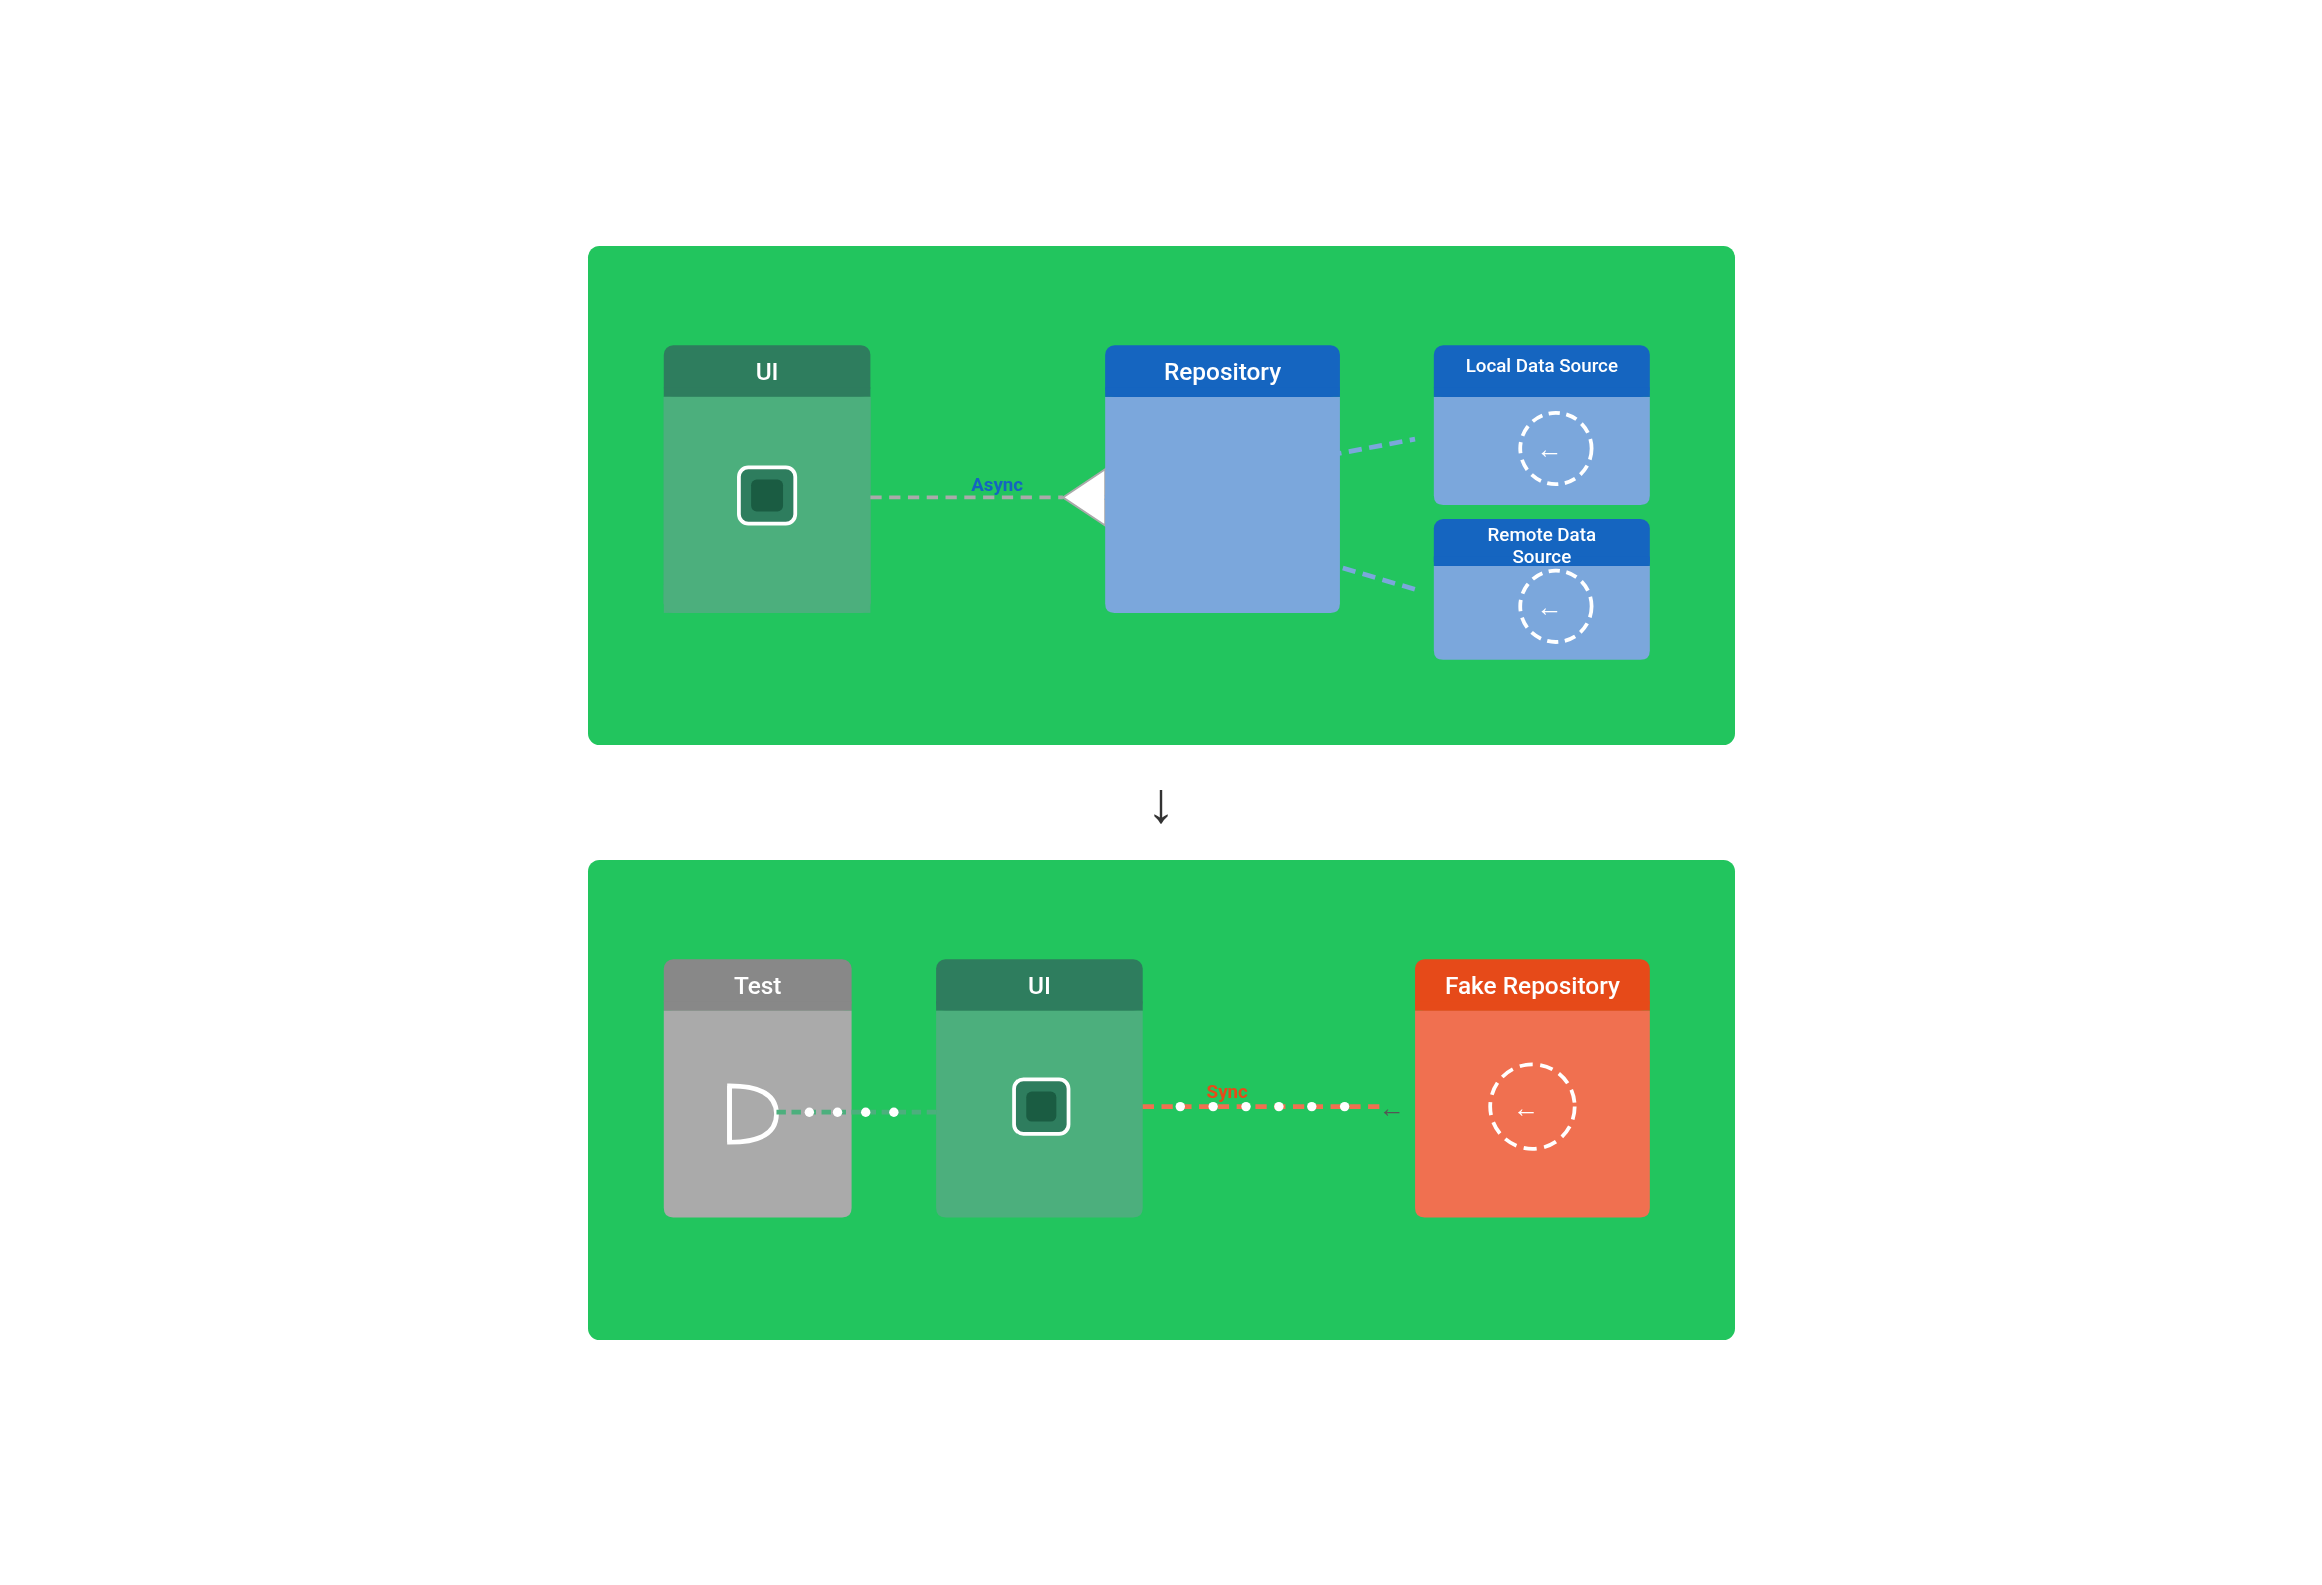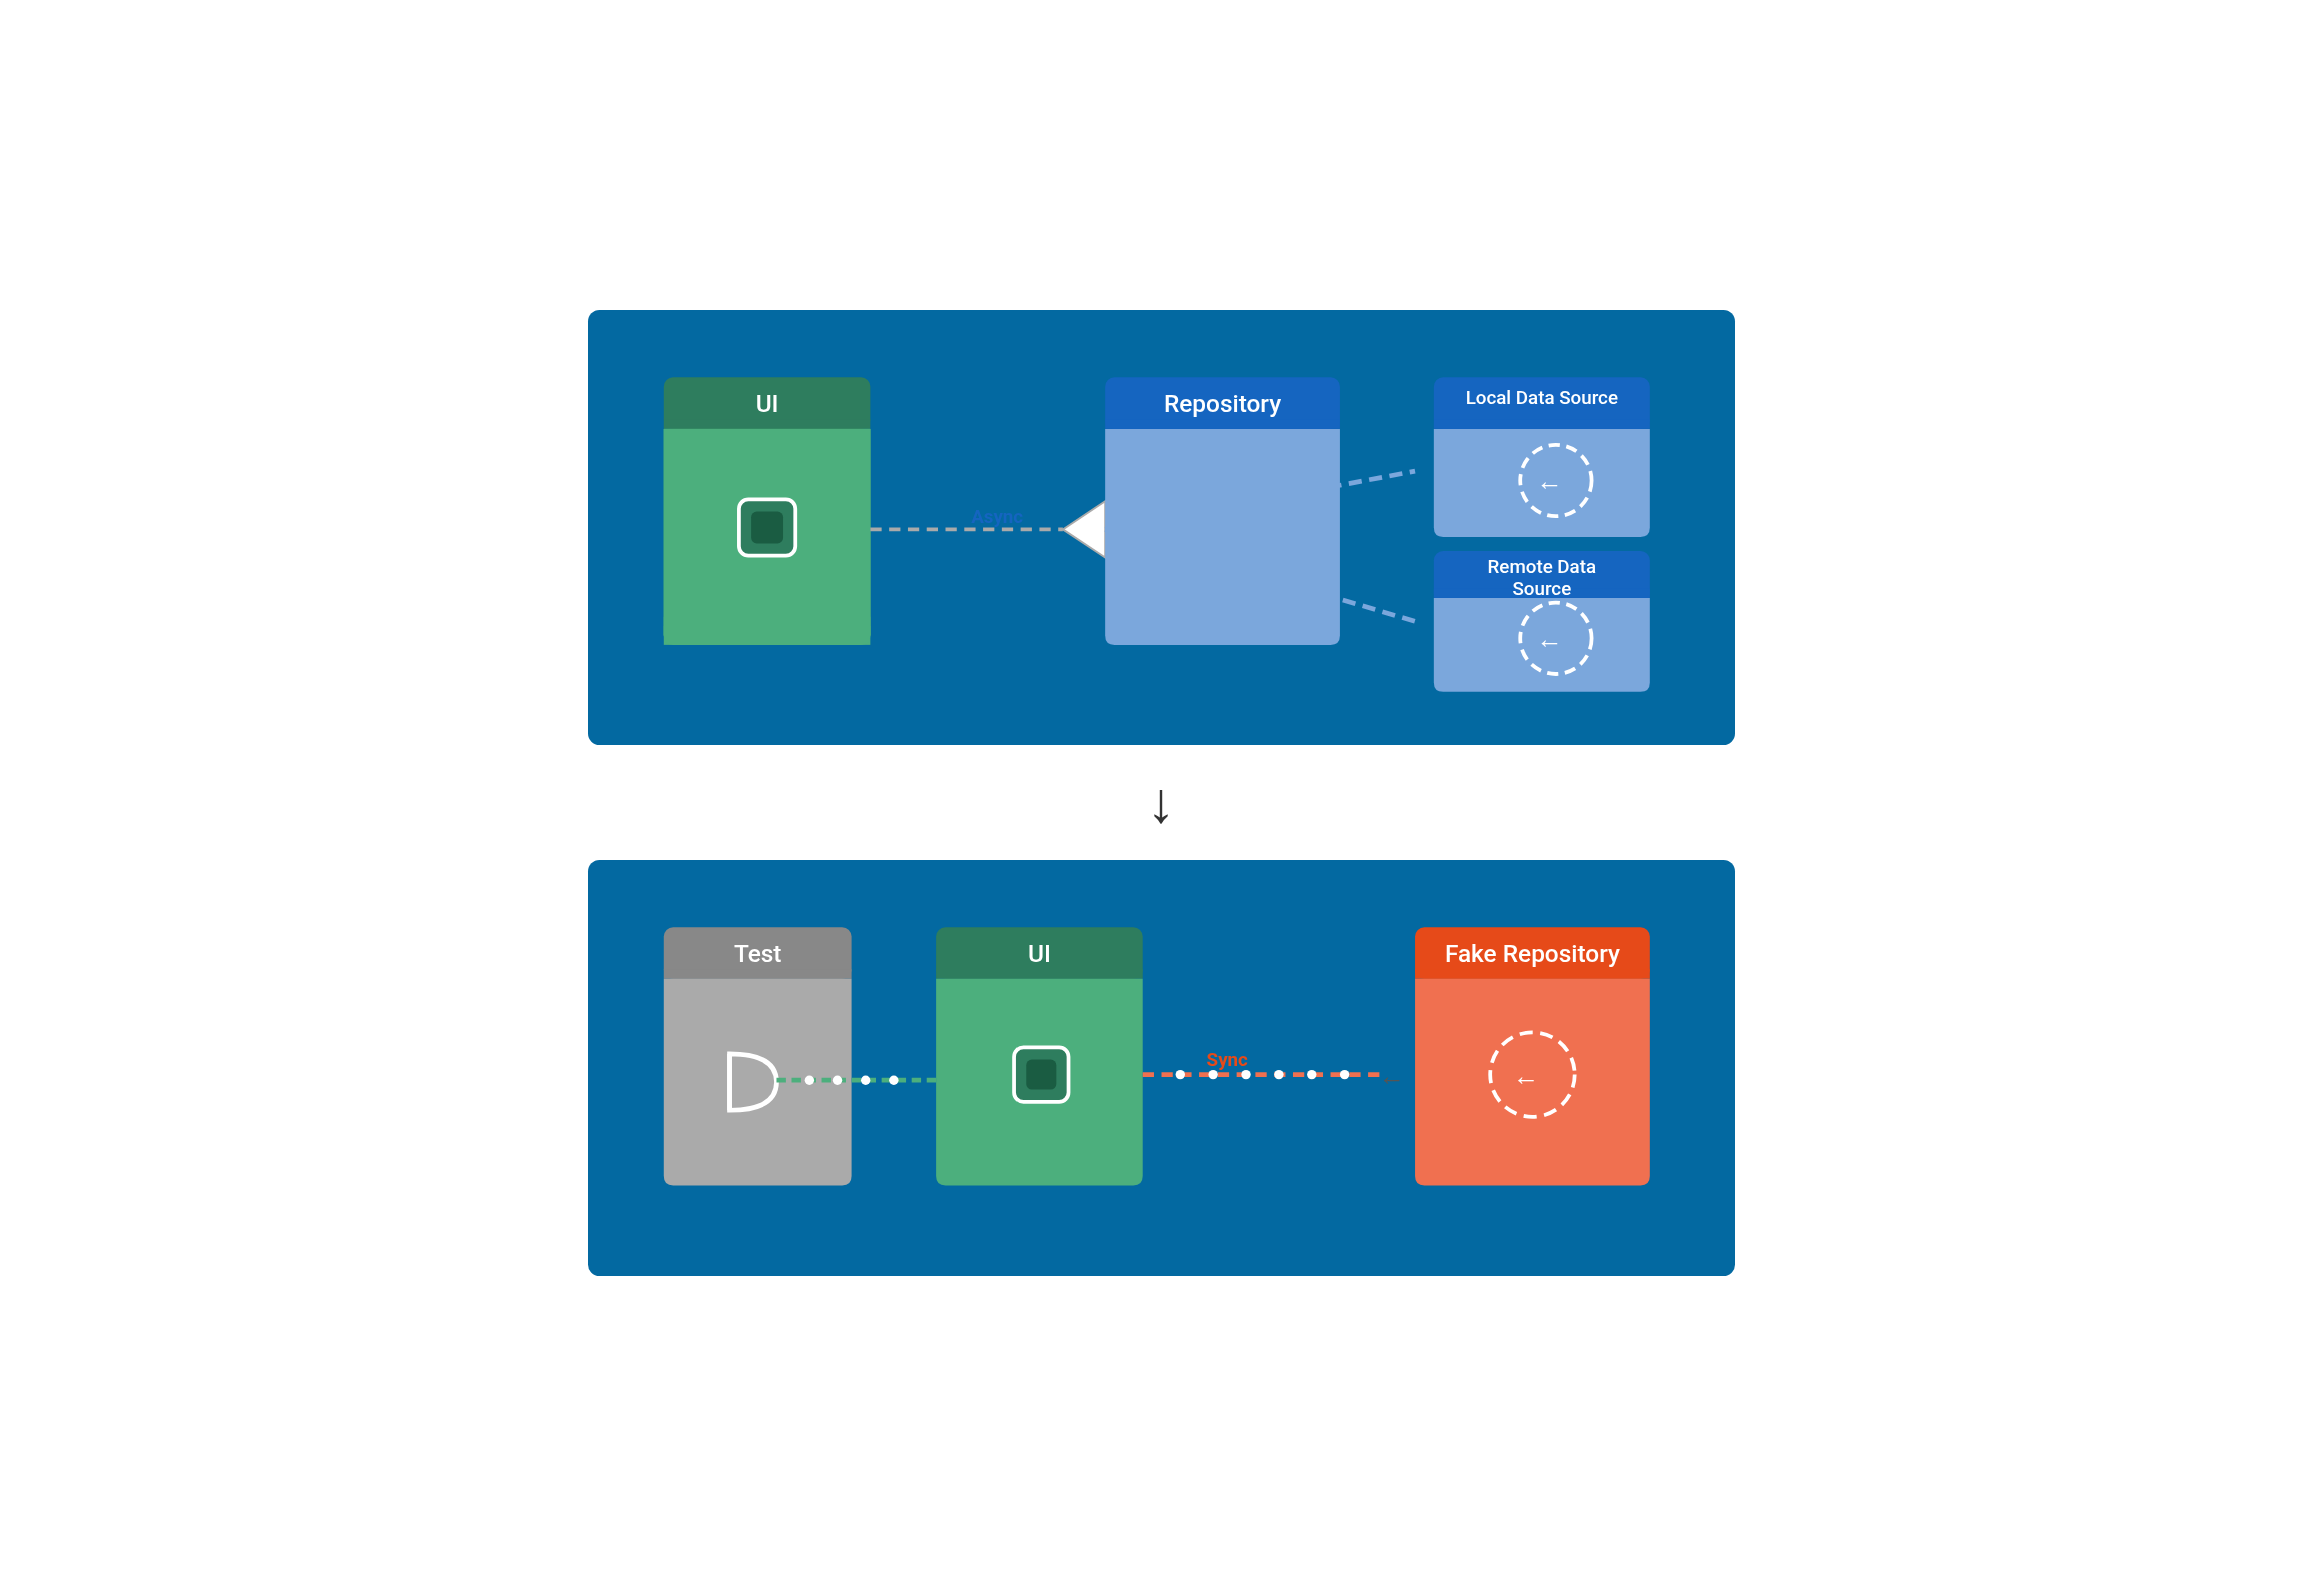--- a/index.html
+++ b/index.html
@@ -18,23 +18,23 @@
       display: flex;
       flex-direction: column;
       align-items: center;
       gap: 0;
       width: 100%;
       max-width: 1147px;
     }
 
     
     .diagram-box {
-      background: #0369a1;
+      background: #22c55e;
       border-radius: 11.5px;
-      padding: 36px 57px;
+      padding: 68px 57px;
       width: 100%;
       position: relative;
     }
 
     
     .down-arrow-container {
       display: flex;
       align-items: center;
       justify-content: center;
       padding: 29px 0;

